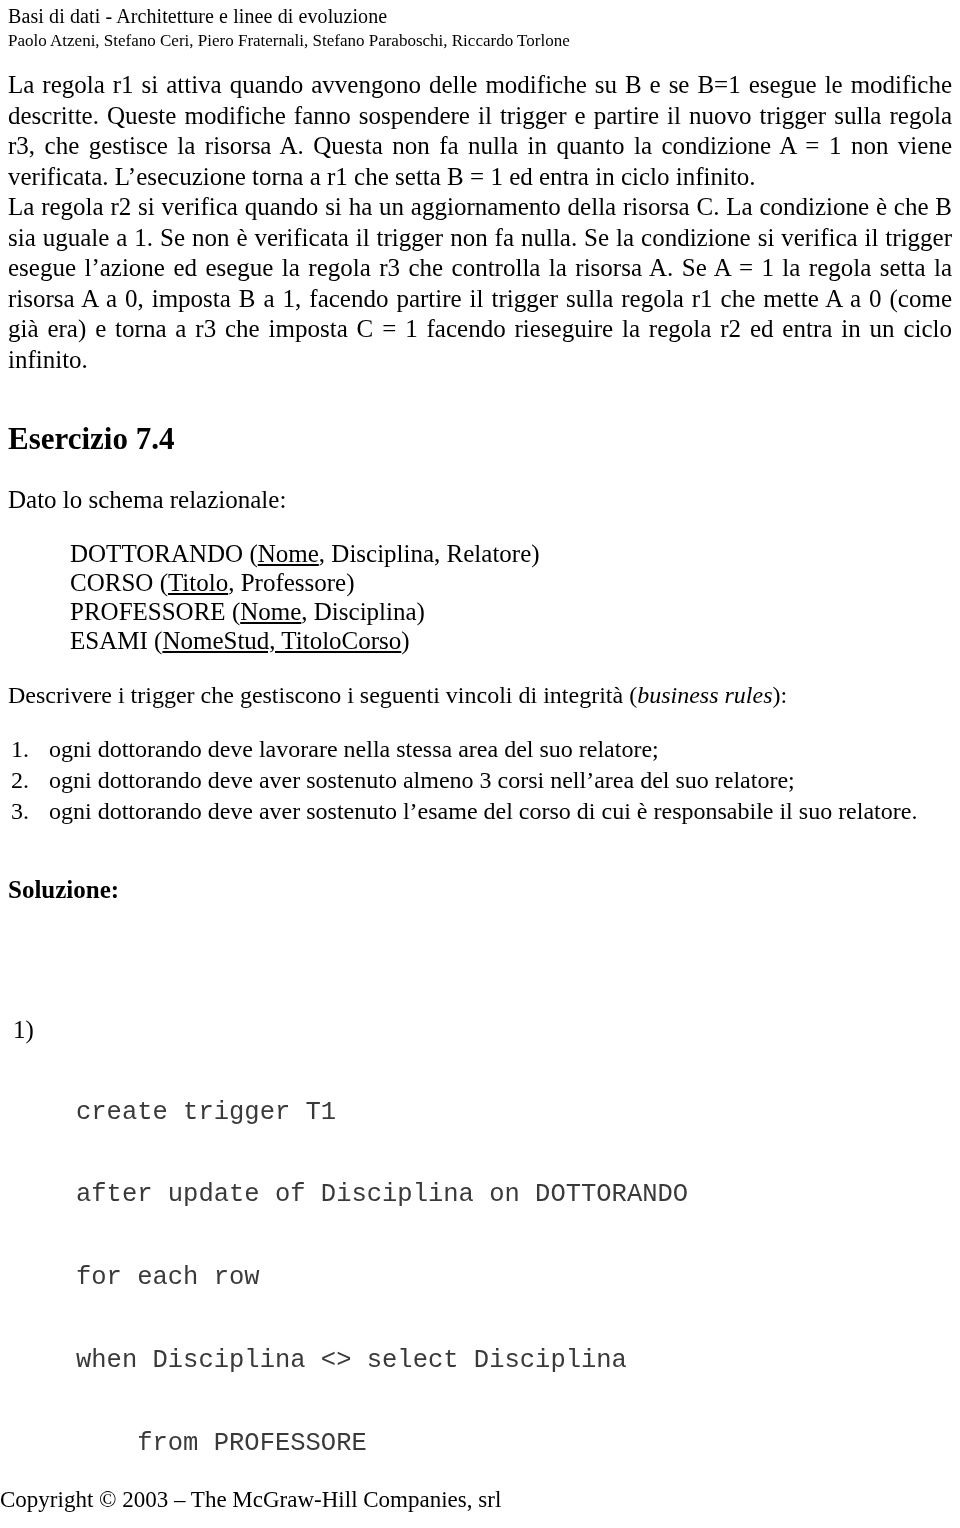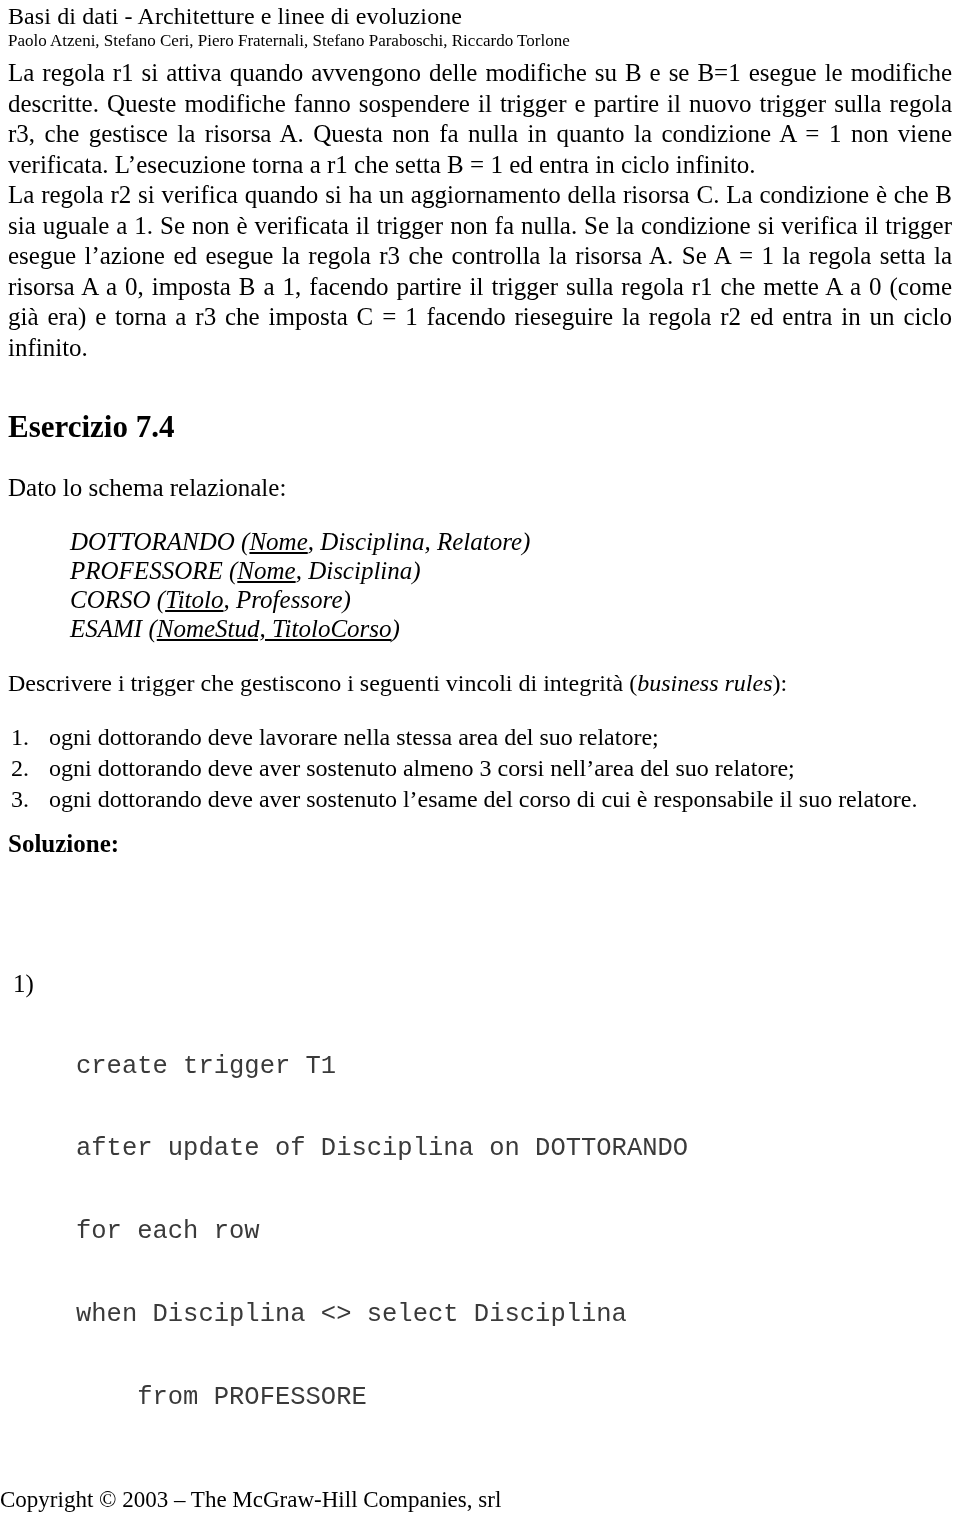--- a/index.html
+++ b/index.html
@@ -25,21 +25,21 @@
   }
 
   
   .doc-header {
     position: absolute;
     left: 8px;
     top: 2px;
     width: 944px;
   }
   .doc-header .title-line {
-    font-size: 24px;
+    font-size: 20px;
     line-height: 28px;
     letter-spacing: 0.1px;
     white-space: nowrap;
   }
   .doc-header .authors-line {
     font-size: 17px;
     line-height: 21px;
     white-space: nowrap;
   }
 
@@ -54,21 +54,21 @@
   p.just {
     margin: 0;
     font-size: 25px;
     line-height: 30.5px;
     text-align: justify;
     text-justify: inter-word;
     hyphens: none;
   }
 
   .para-block {
-    margin: 0 0 0 0;
+    margin: 12px 0 0 0;
   }
 
   
   .ex-heading {
     font-size: 31px;
     font-weight: bold;
     line-height: 32px;
     margin-top: 48px;
   }
 
@@ -80,21 +80,20 @@
 
   
   .schema {
     margin-top: 24px;
     margin-left: 62px;
     font-size: 25px;
     line-height: 29px;
   }
   .schema .rel {
     white-space: nowrap;
-    font-style: italic;
   }
   .u { text-decoration: underline; }
 
   .describe-line {
     margin-top: 26px;
     font-size: 24px;
     line-height: 29px;
   }
   .describe-line .it { font-style: italic; }
 
@@ -110,21 +109,21 @@
     position: relative;
     padding-left: 41px;
   }
   ol.rules li .num {
     position: absolute;
     left: 3px;
     top: 0;
   }
 
   .soluzione {
-    margin-top: 14px;
+    margin-top: 48px;
     font-size: 25px;
     font-weight: bold;
     line-height: 30px;
   }
 
   
   .code-area {
     margin-top: 28px;
     font-family: "Liberation Mono", "DejaVu Sans Mono", monospace;
     font-size: 25.5px;
@@ -175,22 +174,22 @@
       <p class="just">La regola r1 si attiva quando avvengono delle modifiche su B e se B=1 esegue le modifiche descritte. Queste modifiche fanno sospendere il trigger e partire il nuovo trigger sulla regola r3, che gestisce la risorsa A. Questa non fa nulla in quanto la condizione A = 1 non viene verificata. L’esecuzione torna a r1 che setta B = 1 ed entra in ciclo infinito.</p>
       <p class="just">La regola r2 si verifica quando si ha un aggiornamento della risorsa C. La condizione è che B sia uguale a 1. Se non è verificata il trigger non fa nulla. Se la condizione si verifica il trigger esegue l’azione ed esegue la regola r3 che controlla la risorsa A. Se A = 1 la regola setta la risorsa A a 0, imposta B a 1, facendo partire il trigger  sulla regola r1 che mette A a 0 (come già era) e torna a r3 che imposta C = 1 facendo rieseguire la regola r2 ed entra in un ciclo infinito.</p>
     </div>
 
     <div class="ex-heading">Esercizio 7.4</div>
 
     <div class="lead-line">Dato lo schema relazionale:</div>
 
     <div class="schema">
       <div class="rel"><span>DOTTORANDO</span><span> (</span><span class="u">Nome</span><span>, Disciplina, Relatore)</span></div>
+      <div class="rel"><span>CORSO</span><span> (</span><span class="u">Titolo</span><span>, Professore)</span></div>
       <div class="rel"><span>PROFESSORE</span><span> (</span><span class="u">Nome</span><span>, Disciplina)</span></div>
-      <div class="rel"><span>CORSO</span><span> (</span><span class="u">Titolo</span><span>, Professore)</span></div>
       <div class="rel"><span>ESAMI</span><span> (</span><span class="u">NomeStud, TitoloCorso</span><span>)</span></div>
     </div>
 
     <div class="describe-line"><span>Descrivere i trigger che gestiscono i seguenti vincoli di integrità (</span><span class="it">business rules</span><span>):</span></div>
 
     <ol class="rules">
       <li><span class="num">1.</span><span>ogni dottorando deve lavorare nella stessa area del suo relatore;</span></li>
       <li><span class="num">2.</span><span>ogni dottorando deve aver sostenuto almeno 3 corsi nell’area del suo relatore;</span></li>
       <li><span class="num">3.</span><span>ogni dottorando deve aver sostenuto l’esame del corso di cui è responsabile il suo relatore.</span></li>
     </ol>

